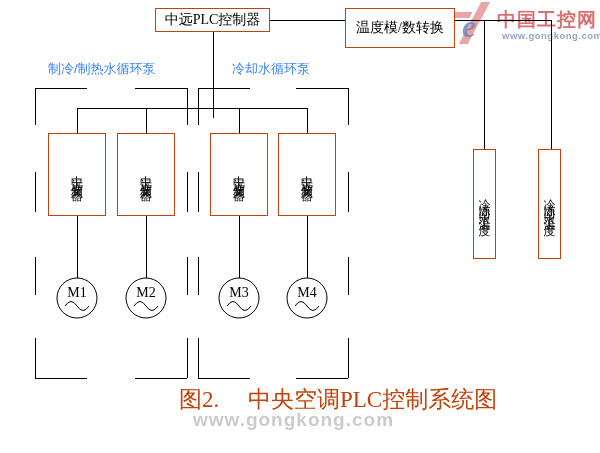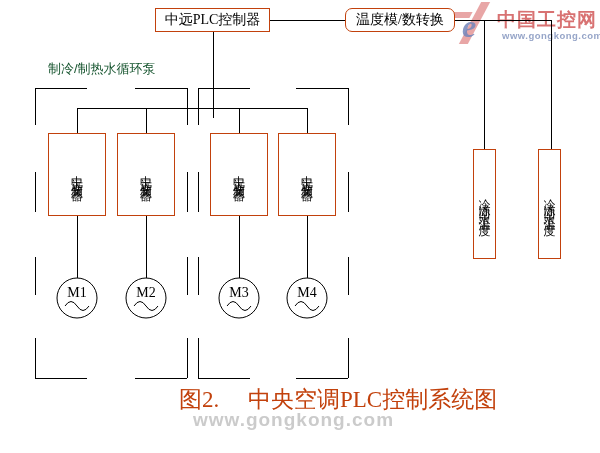--- a/index.html
+++ b/index.html
@@ -14,21 +14,21 @@
     font-family:"Liberation Serif","DejaVu Serif",serif;color:#000;
   }
   .hbox{font-size:14px;white-space:nowrap;}
   .vtext{
     writing-mode:vertical-rl;text-orientation:upright;
     font-size:12px;line-height:1;color:#000;
   }
   .inverter .vtext{letter-spacing:3.5px;}
   .sensor .vtext{letter-spacing:5px;}
   .group-label{
-    position:absolute;font-size:13px;color:#14532d;white-space:nowrap;
+    position:absolute;font-size:13px;color:#3b82f6;white-space:nowrap;
     font-family:Liberation Sans, sans-serif;
   }
   .caption{
     position:absolute;left:179px;top:384px;font-size:23px;color:#c2410c;
     white-space:pre;font-family:"Liberation Serif","DejaVu Serif",serif;
   }
   .wm-center{
     position:absolute;left:193px;top:409px;font-size:19px;font-weight:bold;
     color:#cbcbcb;letter-spacing:1px;font-family:"Liberation Sans","DejaVu Sans",sans-serif;
   }
@@ -140,25 +140,26 @@
     <g>
       <circle cx="307" cy="298" r="20" fill="#fff" stroke="#000"></circle>
       <text x="307" y="297" text-anchor="middle" font-size="14" font-family="Liberation Serif, DejaVu Serif, serif" fill="#000">M4</text>
       <path d="M 295 306 q 6 -9 12 0 q 6 9 12 0" stroke="#000" fill="none"></path>
     </g>
   </svg>
 
   <div class="diagram-box hbox" style="left:155px;top:8px;width:115px;height:24px;">
     <span>中远PLC控制器</span>
   </div>
-  <div class="diagram-box hbox" style="left:345px;top:8px;width:110px;height:24px;border-radius:7px;">
+  <div class="diagram-box hbox" style="left:345px;top:8px;width:110px;height:40px;">
     <span>温度模/数转换</span>
   </div>
 
   <div class="group-label" style="left:48px;top:60px;">制冷/制热水循环泵</div>
+  <div class="group-label" style="left:232px;top:60px;">冷却水循环泵</div>
 
   <div class="diagram-box inverter" style="left:48px;top:133px;width:58px;height:83px;">
     <span class="vtext">中远变频器</span>
   </div>
   <div class="diagram-box inverter" style="left:117px;top:133px;width:58px;height:83px;">
     <span class="vtext">中远变频器</span>
   </div>
   <div class="diagram-box inverter" style="left:210px;top:133px;width:58px;height:83px;">
     <span class="vtext">中远变频器</span>
   </div>

